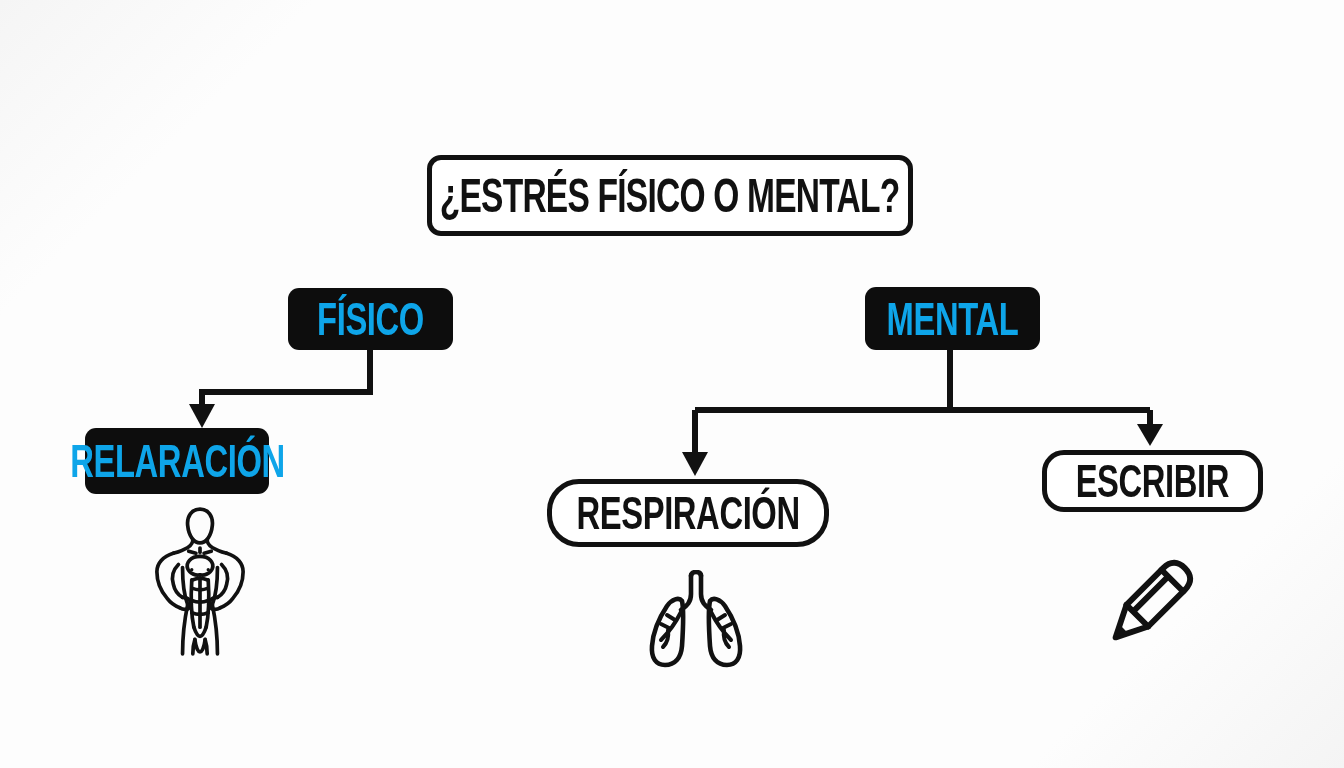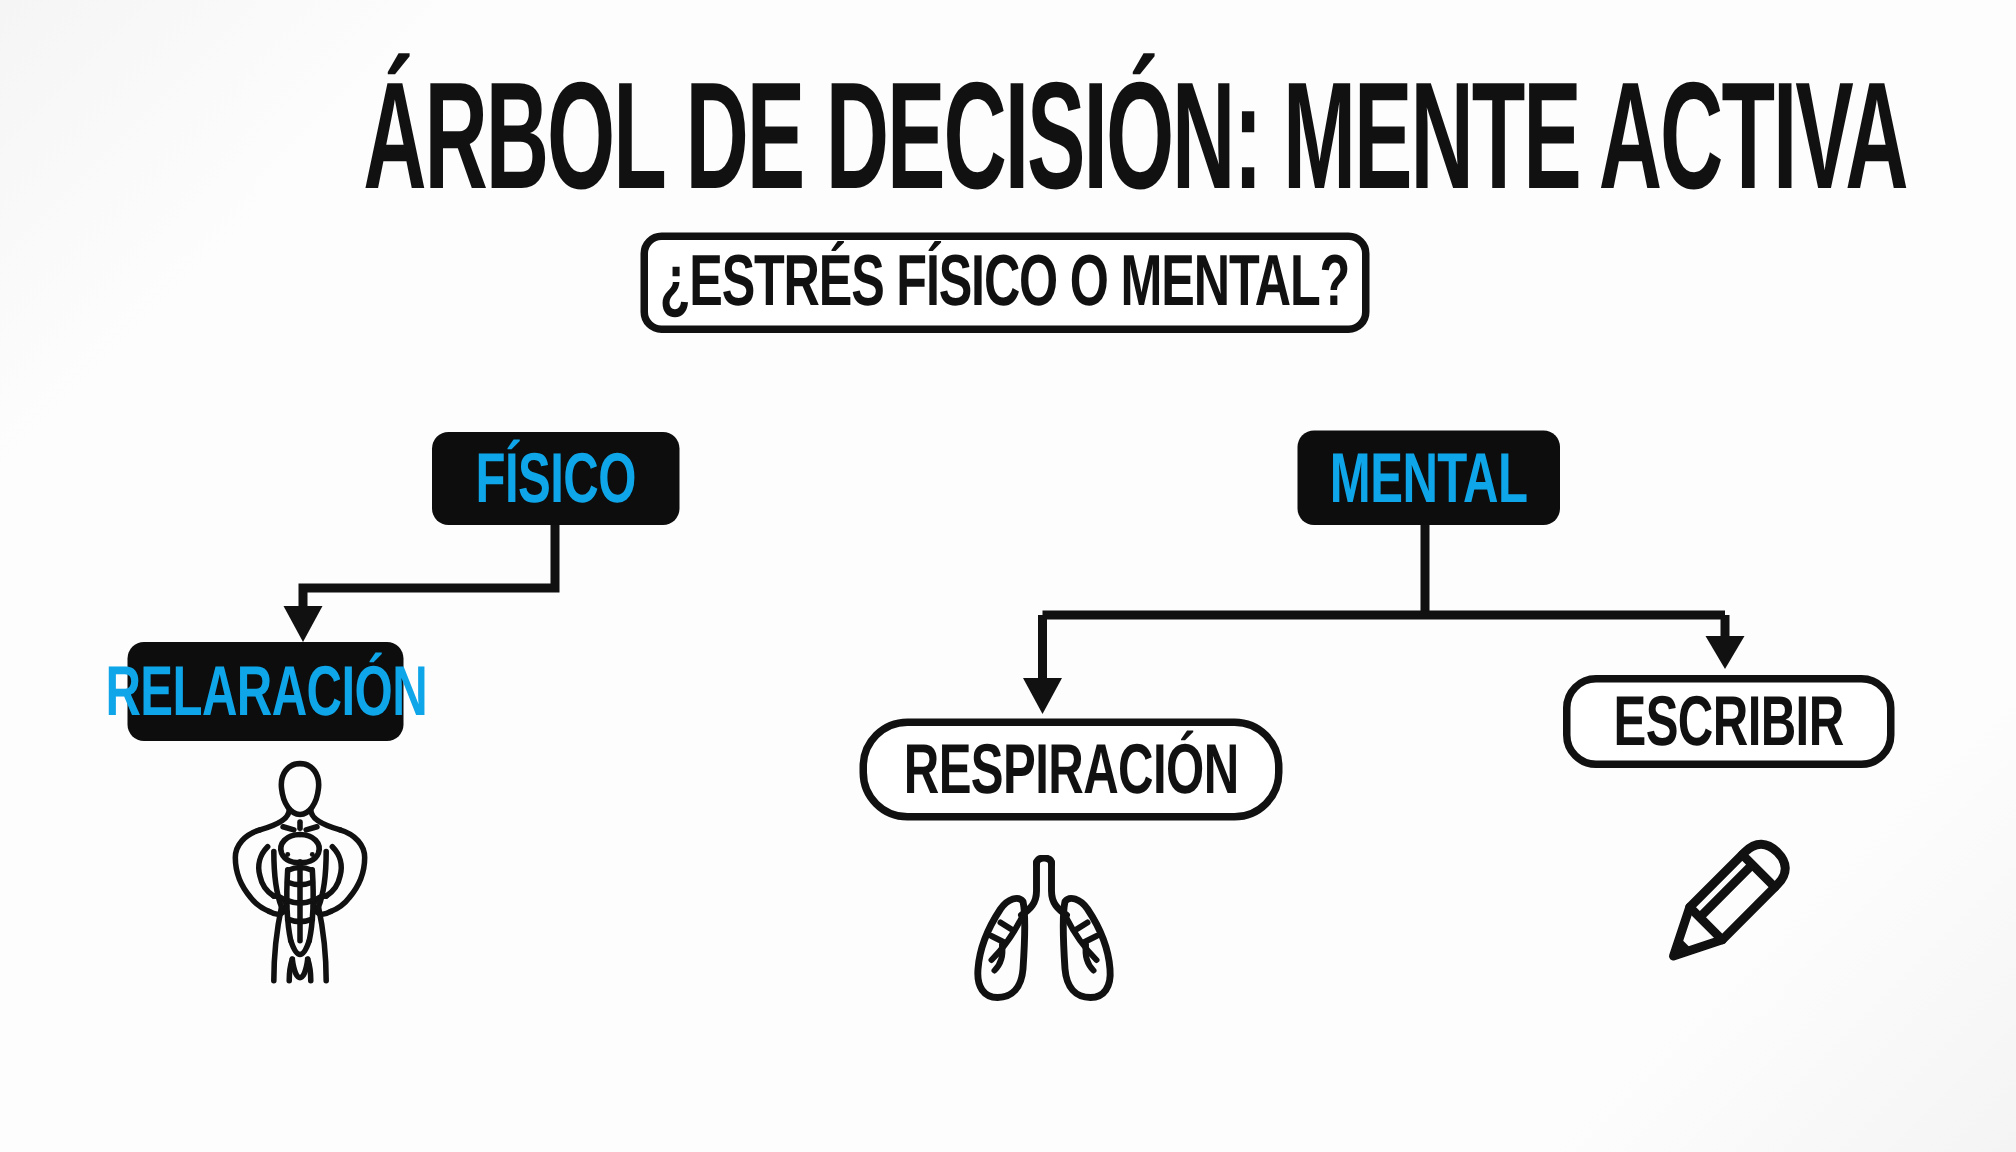--- a/index.html
+++ b/index.html
@@ -7,21 +7,21 @@
     position:relative;width:1344px;height:768px;overflow:hidden;
     background:linear-gradient(135deg,#f5f5f5 0%,#fdfdfd 15%,#fdfdfd 85%,#f4f4f4 100%);
     font-family:"Liberation Sans",sans-serif;color:#111;
   }
   .title{
     position:absolute;left:0;right:0;top:42px;text-align:center;
     font-weight:700;font-size:86px;letter-spacing:-2px;white-space:nowrap;
   }
   .cond{display:inline-block;transform:scale(0.68,1.18);transform-origin:50% 50%;}
   .qbox{
-    position:absolute;left:427px;top:155px;width:486px;height:67px;
+    position:absolute;left:427px;top:155px;width:486px;height:81px;
     border:5px solid #111;border-radius:14px;background:#fff;box-sizing:border-box;
     display:flex;align-items:center;justify-content:center;
     font-weight:700;font-size:43px;letter-spacing:-1px;white-space:nowrap;
   }
   .qbox .cond2{display:inline-block;transform:scale(0.78,1.12);}
   .node{
     position:absolute;display:flex;align-items:center;justify-content:center;
     box-sizing:border-box;font-weight:700;font-size:42px;letter-spacing:-0.5px;white-space:nowrap;
   }
   .node .cond2{display:inline-block;transform:scale(0.78,1.12);}
@@ -29,23 +29,20 @@
   .node.outline{background:#fff;border:5px solid #111;border-radius:12px;color:#111;}
   .wires{position:absolute;inset:0;pointer-events:none;}
   .icon{position:absolute;}
   .icon svg{display:block;}
 </style>
 </head>
 <body>
 
 <div class="stage">
 
-  <div class="title">
-    <span class="cond">ÁRBOL DE DECISIÓN: MENTE ACTIVA</span>
-  </div>
 
   <div class="qbox">
     <span class="cond2">¿ESTRÉS FÍSICO O MENTAL?</span>
   </div>
 
   <svg class="wires" width="1344" height="768" viewBox="0 0 1344 768">
     <g stroke="#111" stroke-width="6" fill="none">
       <path d="M370 350 L370 392 L202 392 L202 406"></path>
       <path d="M950 350 L950 410"></path>
       <path d="M695 410 L1150 410"></path>
@@ -64,21 +61,21 @@
   </div>
 
   <div class="node filled" style="left:865px;top:287px;width:175px;height:63px;">
     <span class="cond2">MENTAL</span>
   </div>
 
   <div class="node filled" style="left:85px;top:428px;width:184px;height:66px;">
     <span class="cond2">RELARACIÓN</span>
   </div>
 
-  <div class="node outline" style="left:573px;top:479px;width:282px;height:68px;border-radius:32px;">
+  <div class="node outline" style="left:547px;top:479px;width:282px;height:68px;border-radius:32px;">
     <span class="cond2">RESPIRACIÓN</span>
   </div>
 
   <div class="node outline" style="left:1042px;top:450px;width:221px;height:62px;border-radius:22px;">
     <span class="cond2">ESCRIBIR</span>
   </div>
 
   <div class="icon" style="left:148px;top:506px;">
     <svg width="104" height="154" viewBox="0 0 100 150" fill="none" stroke="#111" stroke-width="3.6" stroke-linecap="round" stroke-linejoin="round">
       <path d="M50 3 C42 3 37 10 38 19 C39 29 44 36 50 36 C56 36 61 29 62 19 C63 10 58 3 50 3 Z"></path>

